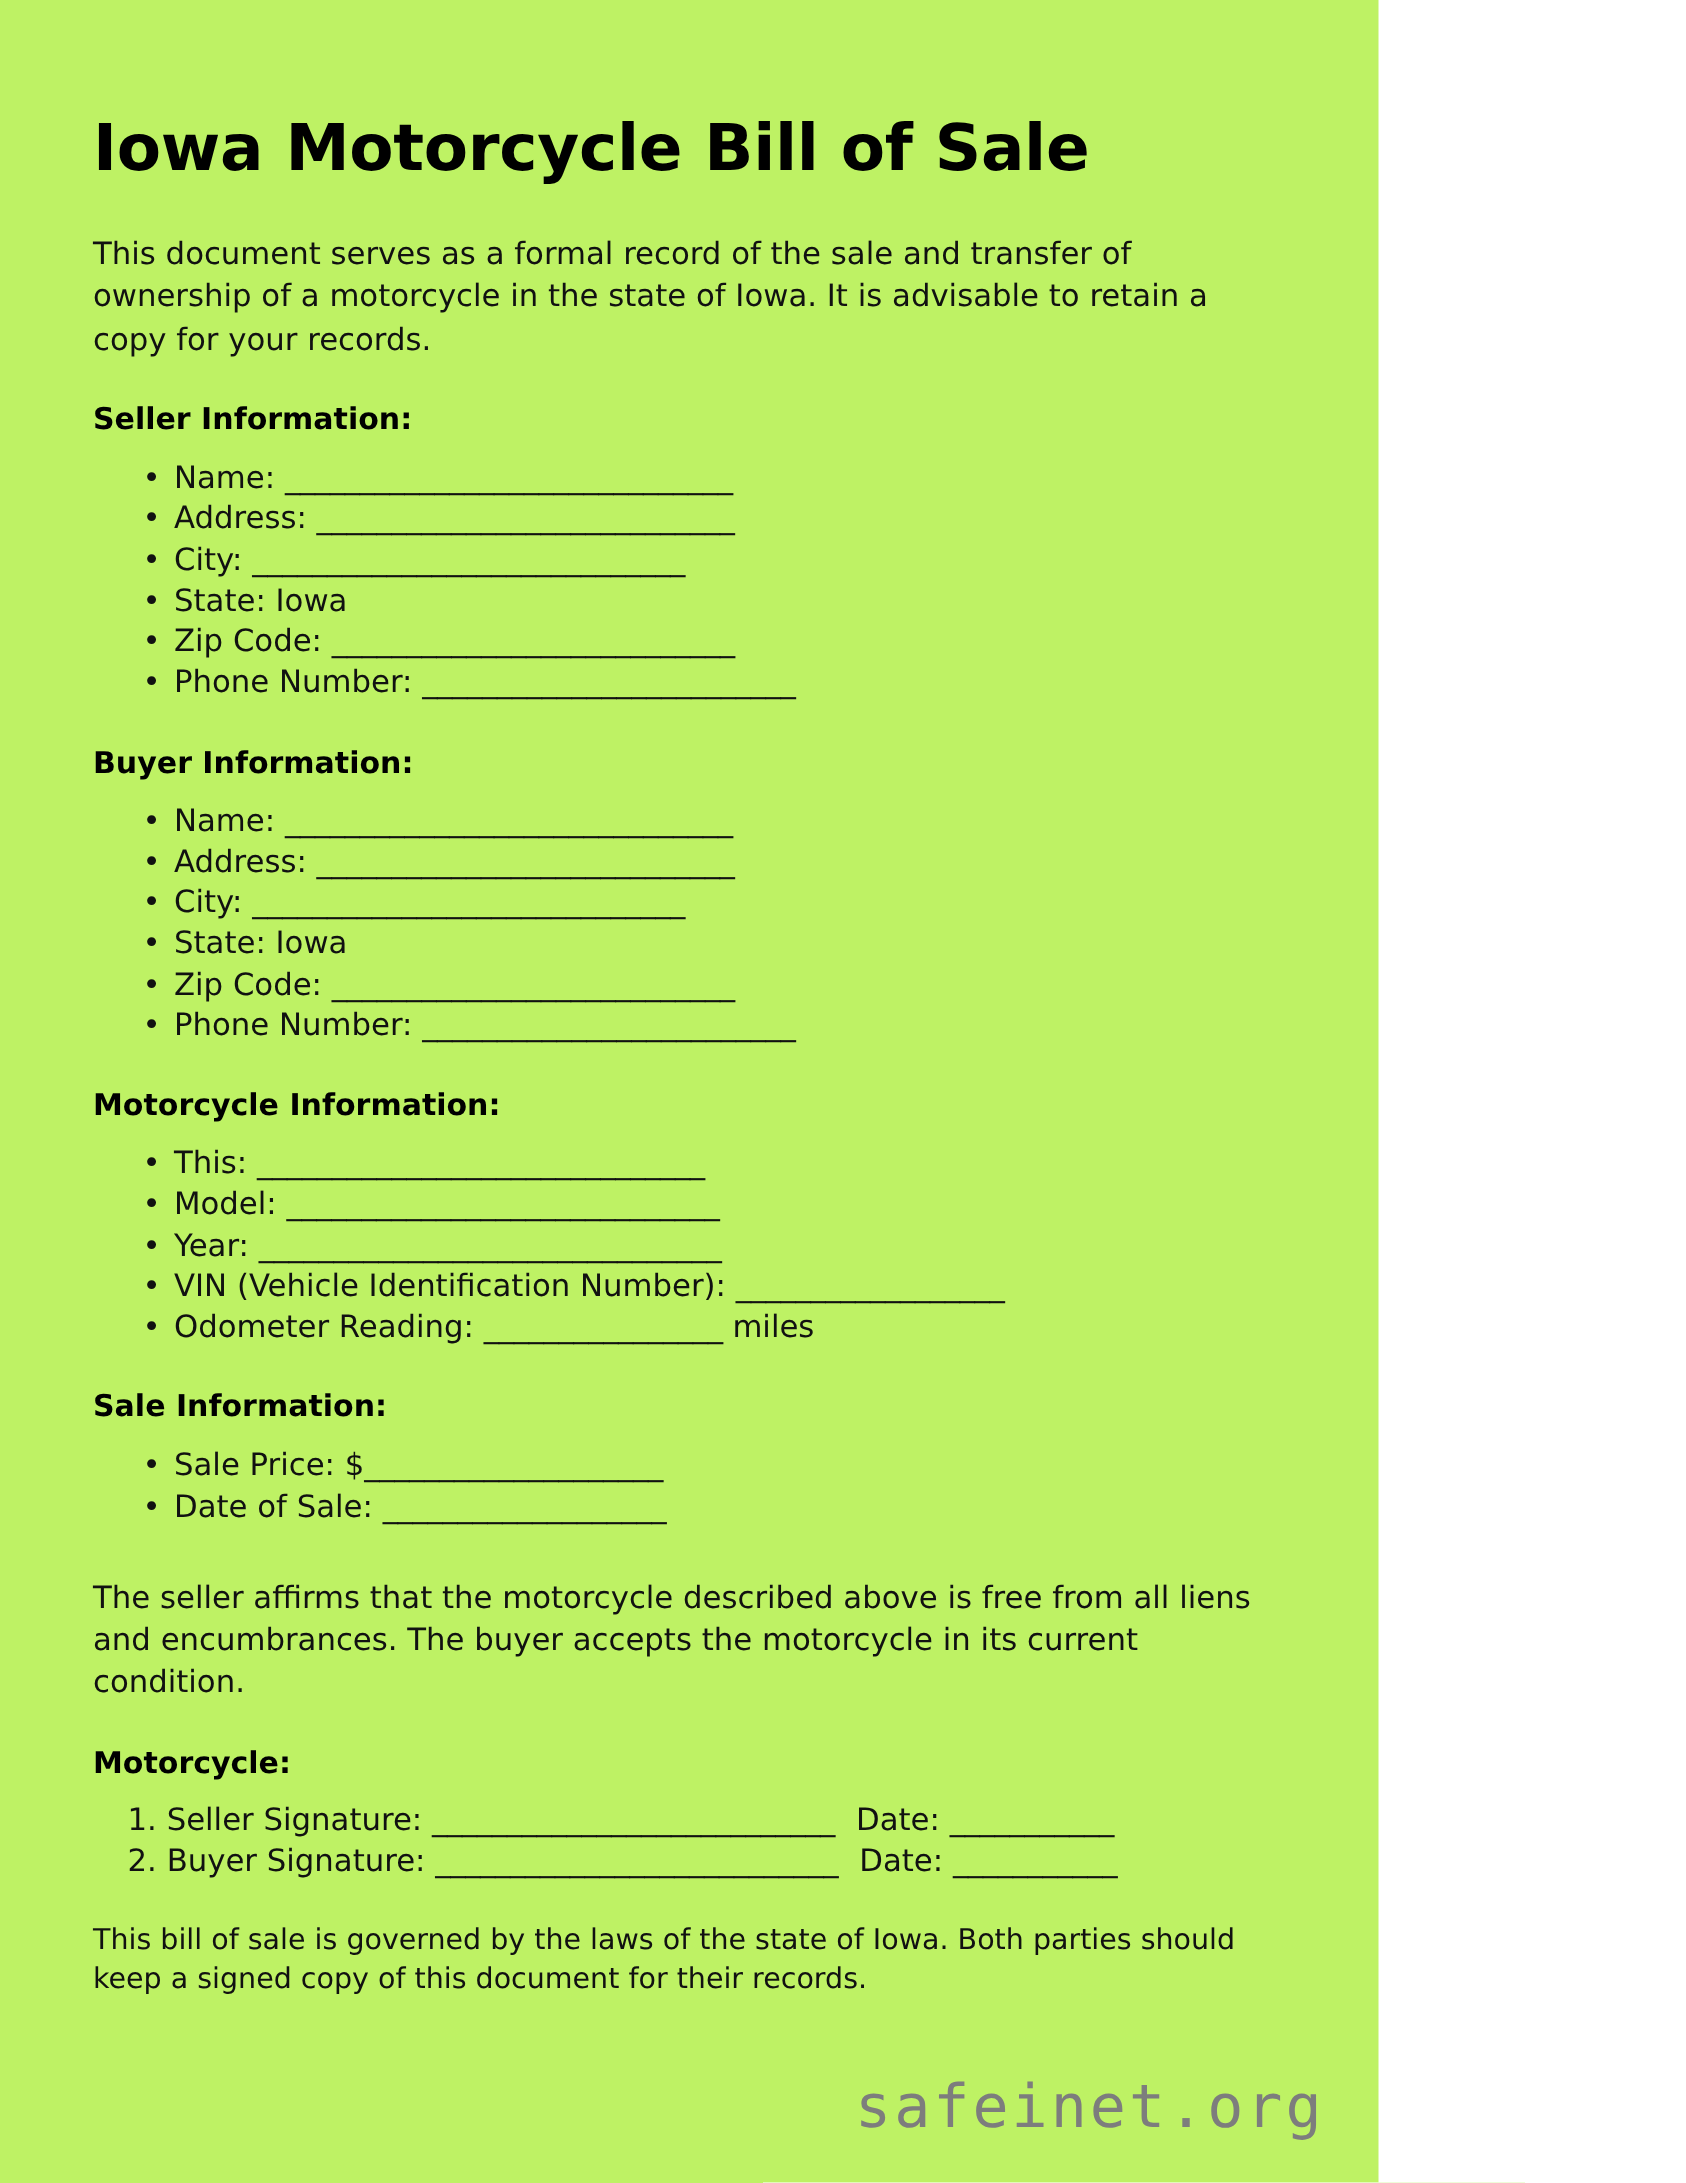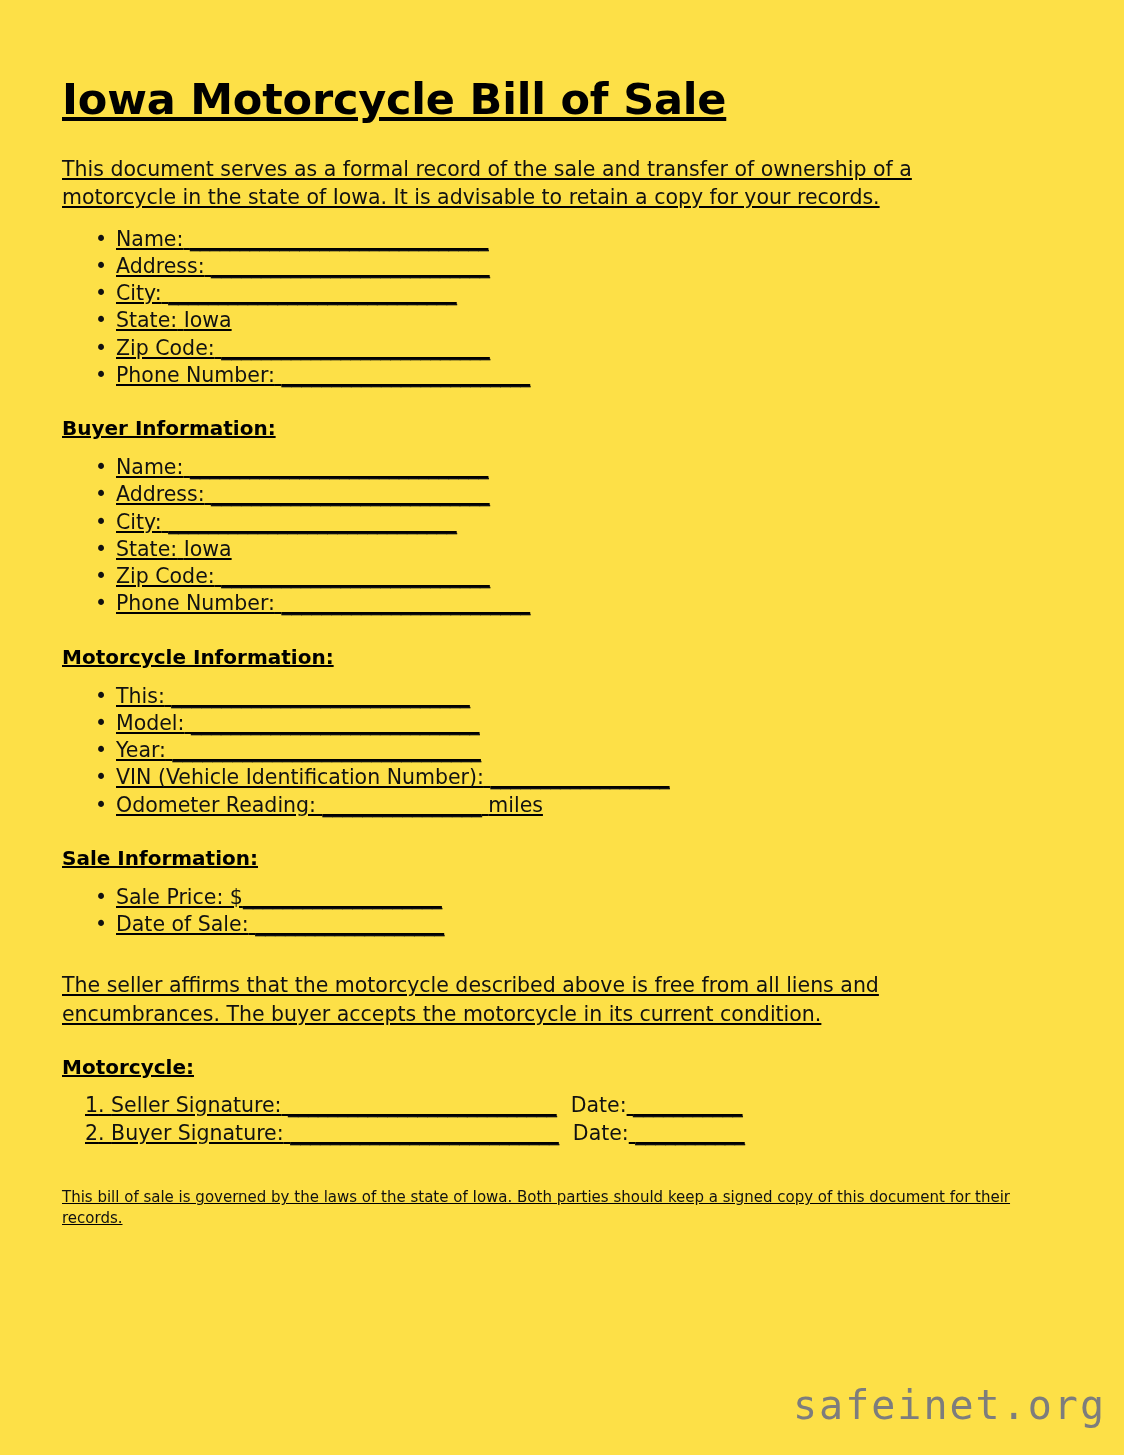--- a/index.html
+++ b/index.html
@@ -13,27 +13,26 @@
     height: 1455px;
     position: relative;
     font-family: "DejaVu Sans", sans-serif;
     color: #000000;
     -webkit-font-smoothing: antialiased;
   }
   .page {
     position: absolute;
     left: 0;
     top: 0;
-    width: 1124px;
+    width: 919px;
     height: 1455px;
     box-sizing: border-box;
     padding: 62px 62px 0 62px;
-    background: #fde047;
+    background: #bef264;
     overflow: hidden;
-    text-decoration: underline;
   }
   .doc-title {
     font-size: 43px;
     font-weight: bold;
     line-height: 1.12;
     letter-spacing: -0.2px;
     margin: 13px 0 0 0;
     color: #000;
   }
   .body-para {
@@ -92,52 +91,53 @@
   .date-label {
     display: inline-block;
     margin-left: 14px;
   }
   .blank {
     font-family: "DejaVu Sans", sans-serif;
     letter-spacing: -0.3px;
   }
   .watermark {
     position: absolute;
-    right: 18px;
+    right: 36px;
     bottom: 27px;
     font-family: "DejaVu Sans Mono", monospace;
     font-size: 40px;
     letter-spacing: 2px;
     color: #7d7d7d;
     white-space: nowrap;
   }
   .closing-para {
-    font-size: 15px;
+    font-size: 19px;
     line-height: 1.38;
-    margin: 40px 0 0 0;
+    margin: 25px 0 0 0;
     max-width: 975px;
     color: #111;
   }
   .affirm-para {
     font-size: 20.5px;
     line-height: 1.38;
     margin: 33px 0 0 0;
     max-width: 900px;
     color: #111;
   }
 </style>
 </head>
 <body>
 
 <div class="page">
 
   <h1 class="doc-title">Iowa Motorcycle Bill of Sale</h1>
 
   <p class="body-para">This document serves as a formal record of the sale and transfer of ownership of a motorcycle in the state of Iowa. It is advisable to retain a copy for your records.</p>
 
+  <h2 class="section-heading">Seller Information:</h2>
   <ul class="field-list">
     <li><span>Name:</span> <span class="blank">______________________________</span></li>
     <li><span>Address:</span> <span class="blank">____________________________</span></li>
     <li><span>City:</span> <span class="blank">_____________________________</span></li>
     <li><span>State:</span> <span>Iowa</span></li>
     <li><span>Zip Code:</span> <span class="blank">___________________________</span></li>
     <li><span>Phone Number:</span> <span class="blank">_________________________</span></li>
   </ul>
 
   <h2 class="section-heading">Buyer Information:</h2>

